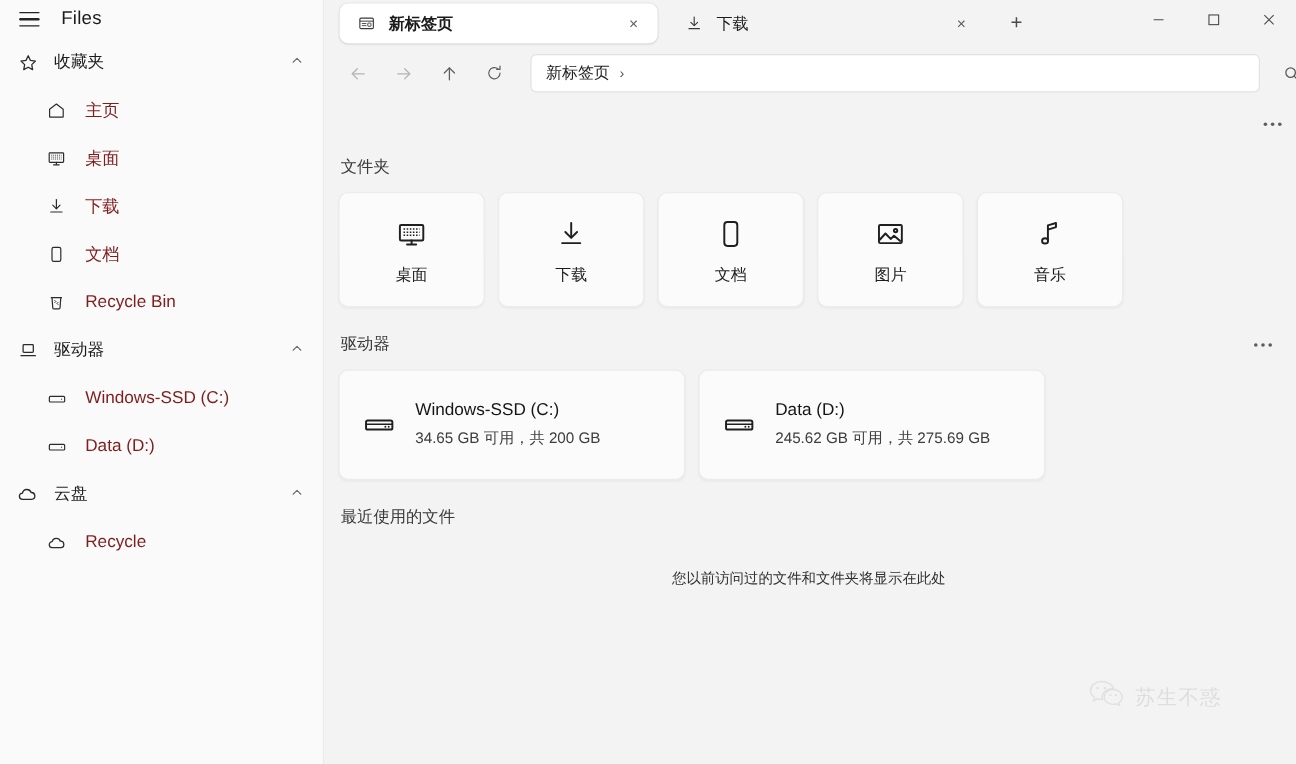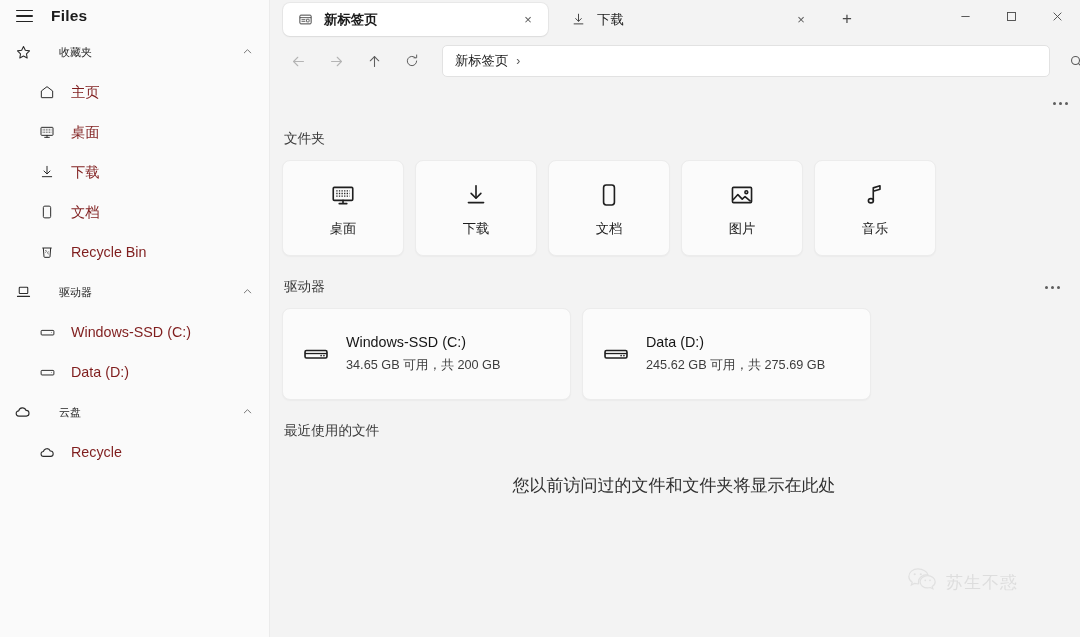--- a/index.html
+++ b/index.html
@@ -20,30 +20,30 @@
     border-right: 1px solid #ebebeb;
     flex: 0 0 270px;
     position: relative;
   }
   .side-head {
     height: 32px; display: flex; align-items: center; padding-left: 11px;
   }
   .hamburger { width: 26px; height: 26px; display:flex; flex-direction:column;
     justify-content:center; align-items:center; gap:4px; cursor:pointer; }
   .hamburger i { display:block; width:17px; height:1.6px; background:#232323; border-radius:1px; }
-  .app-title { font-size: 15.5px; font-weight: 700; margin-left: 14px; color:#1b1b1b;
+  .app-title { font-size: 15.5px; font-weight: 400; margin-left: 14px; color:#1b1b1b;
      letter-spacing:.2px; }
 
   .side-section { margin-top: 0; }
   .side-group-head {
     height: 40px; display: flex; align-items: center;
     padding: 0 16px 0 11px; cursor: pointer; position: relative;
   }
   .side-group-head .gicon { width: 24px; display:flex; justify-content:center; }
-  .side-group-head .glabel { font-size: 11px; margin-left: 24px; color:#1d1d1d; }
+  .side-group-head .glabel { font-size: 14px; margin-left: 10px; color:#1d1d1d; }
   .chev { margin-left:auto; color:#6b6b6b; }
   .side-item {
     height: 40px; display: flex; align-items: center;
     padding-left: 36px; cursor: pointer;
   }
   .side-item .iicon { width: 22px; display:flex; justify-content:center; align-items:center; }
   .side-item .ilabel { font-size: 14.3px; margin-left: 13px; color:#7f1d1d; white-space:nowrap; }
 
   
   #main { flex: 1 1 auto; height: 637px; position: relative; background: #f3f3f3; }
@@ -105,21 +105,21 @@
   .drive-card {
     width: 289px; height: 92px; background:#fbfbfb; border:1px solid #ececec;
     border-radius: 8px; display:flex; align-items:center; cursor:pointer;
     box-shadow: 0 1px 1.5px rgba(0,0,0,.035); padding-left: 16px;
   }
   .drive-card .dico { width: 34px; display:flex; align-items:center; justify-content:center; }
   .drive-meta { margin-left: 13px; }
   .drive-name { font-size: 14.3px; color:#151515; font-weight: 400; }
   .drive-sub { font-size: 12.7px; color:#3d3d3d; margin-top: 7px; }
 
-  #recent-empty { text-align:center; font-size: 17px; color:#303030; margin-top: 34px; }
+  #recent-empty { text-align:center; font-size: 12px; color:#303030; margin-top: 34px; }
 
   
   #watermark { position:absolute; right: 62px; bottom: 40px; display:flex; align-items:center; opacity:.5;}
   #watermark .wm-text { font-size: 17px; color:#c9c9c9; margin-left: 9px; letter-spacing:1px; }
 </style>
 </head>
 <body>
 
 <div id="app">
 

